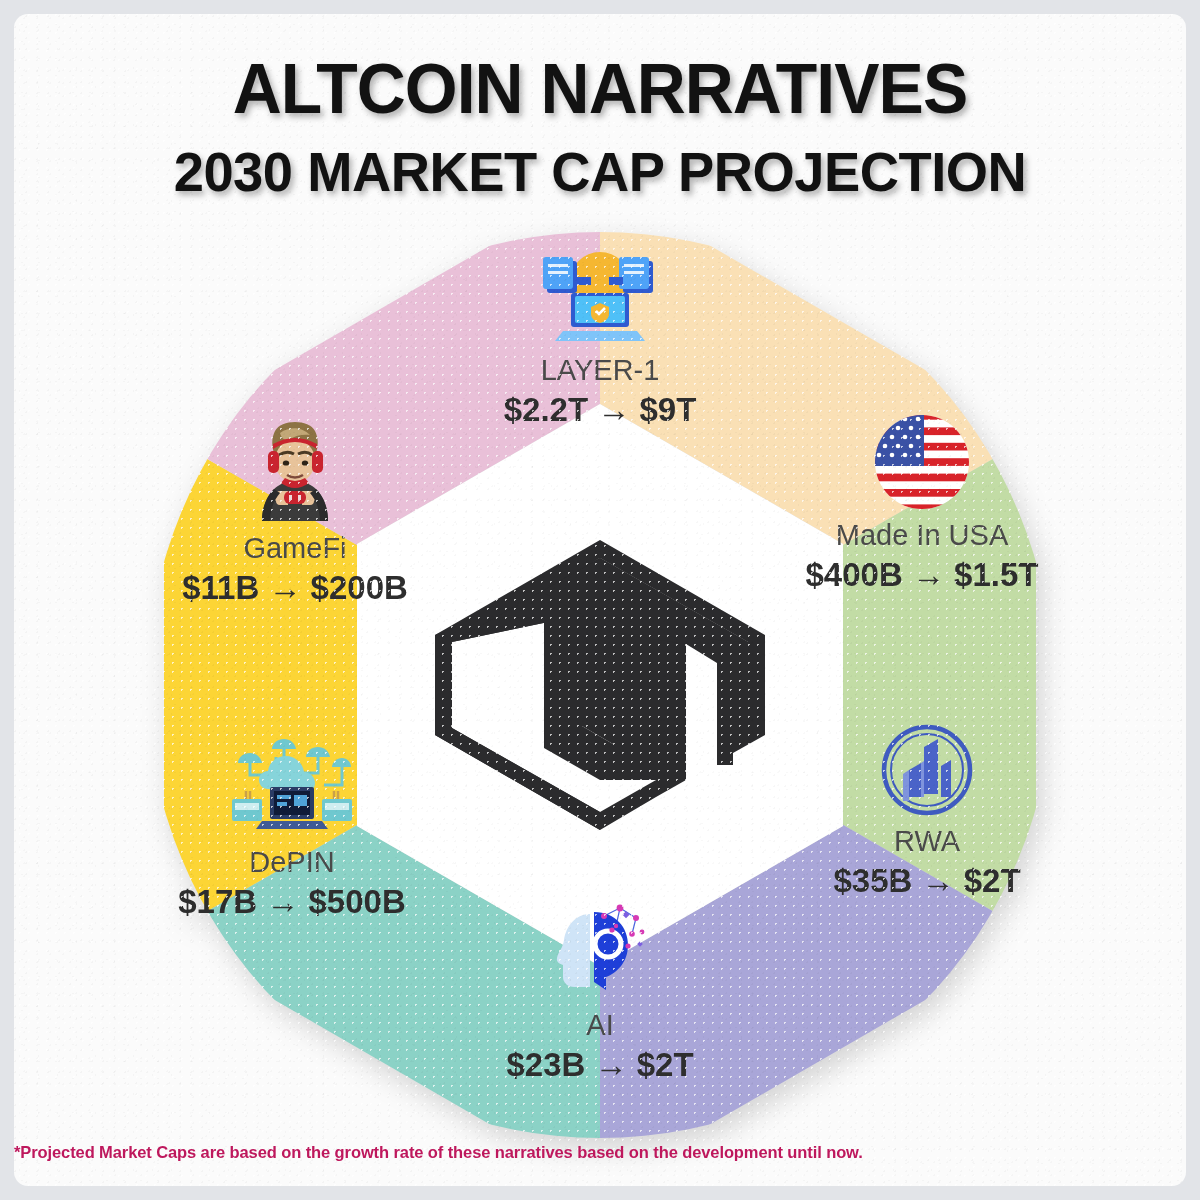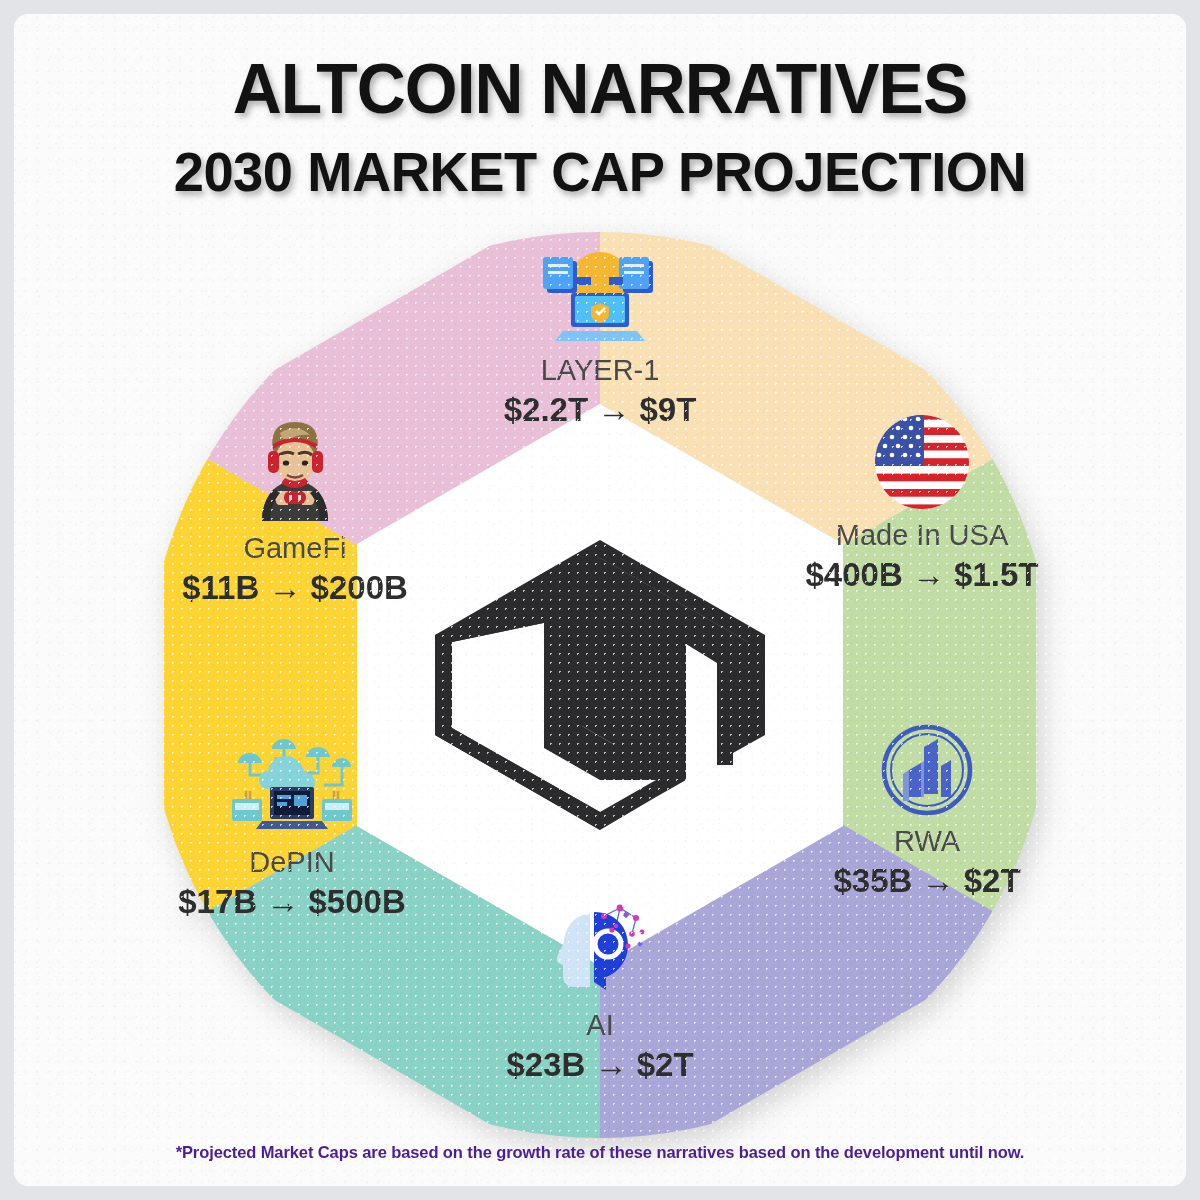--- a/index.html
+++ b/index.html
@@ -55,22 +55,22 @@
   .seg-label{
     position:absolute;text-align:center;z-index:5;
     color:#3b3b3b;
   }
   .seg-name{font-size:29px;font-weight:400;color:#4a4a4a;line-height:1.1;white-space:nowrap;}
   .seg-val{font-size:33px;font-weight:bold;color:#2e2e2e;line-height:1.2;margin-top:3px;white-space:nowrap;}
   .seg-icon{display:block;margin:0 auto 8px auto;}
 
   
   .footnote{
-    position:absolute;left:0;top:1129px;width:1172px;text-align:center;z-index:6;
-    font-size:16.5px;font-weight:bold;color:#4c1d95;letter-spacing:-.1px;
+    position:absolute;left:0;top:1129px;width:1172px;text-align:left;z-index:6;
+    font-size:16.5px;font-weight:bold;color:#be185d;letter-spacing:-.1px;
   }
 
   
   .watermark{
     position:absolute;right:14px;top:1141px;z-index:7;
     display:flex;align-items:center;gap:7px;
     color:rgba(90,90,95,.42);font-size:25px;font-weight:bold;
     font-family:"DejaVu Sans", sans-serif;
   }
   .wm-logo{width:26px;height:26px;opacity:.45;}

